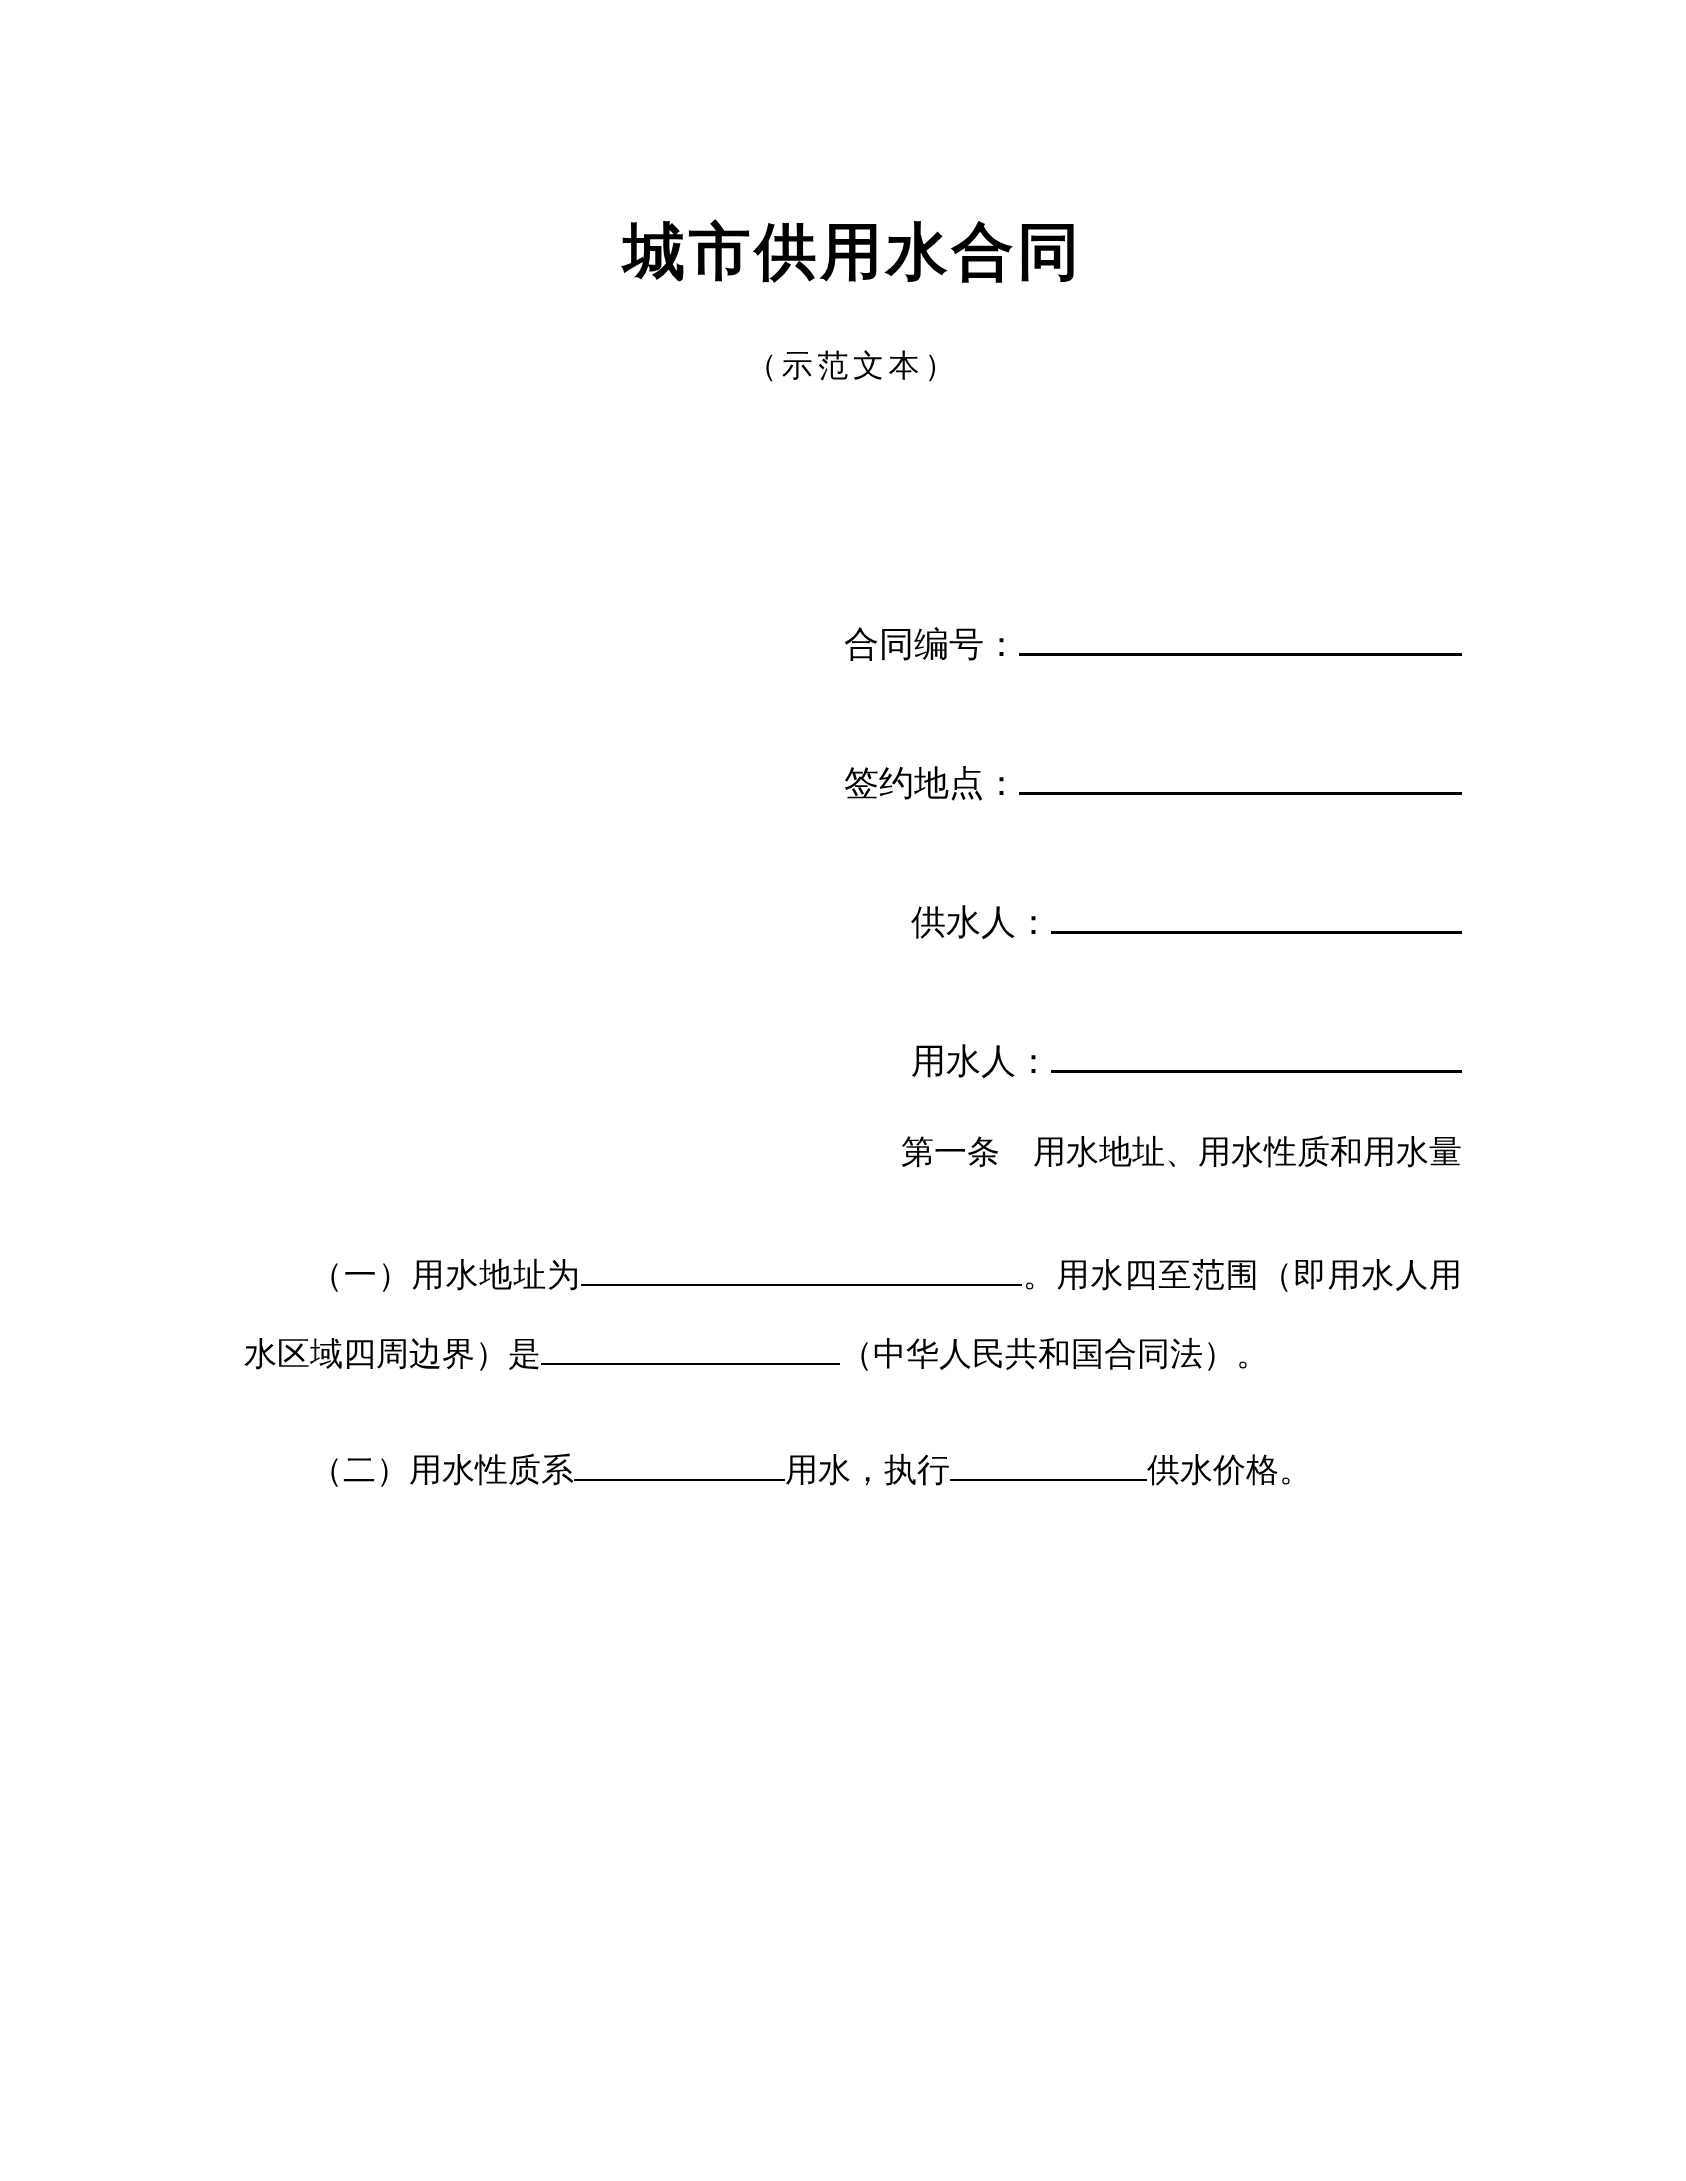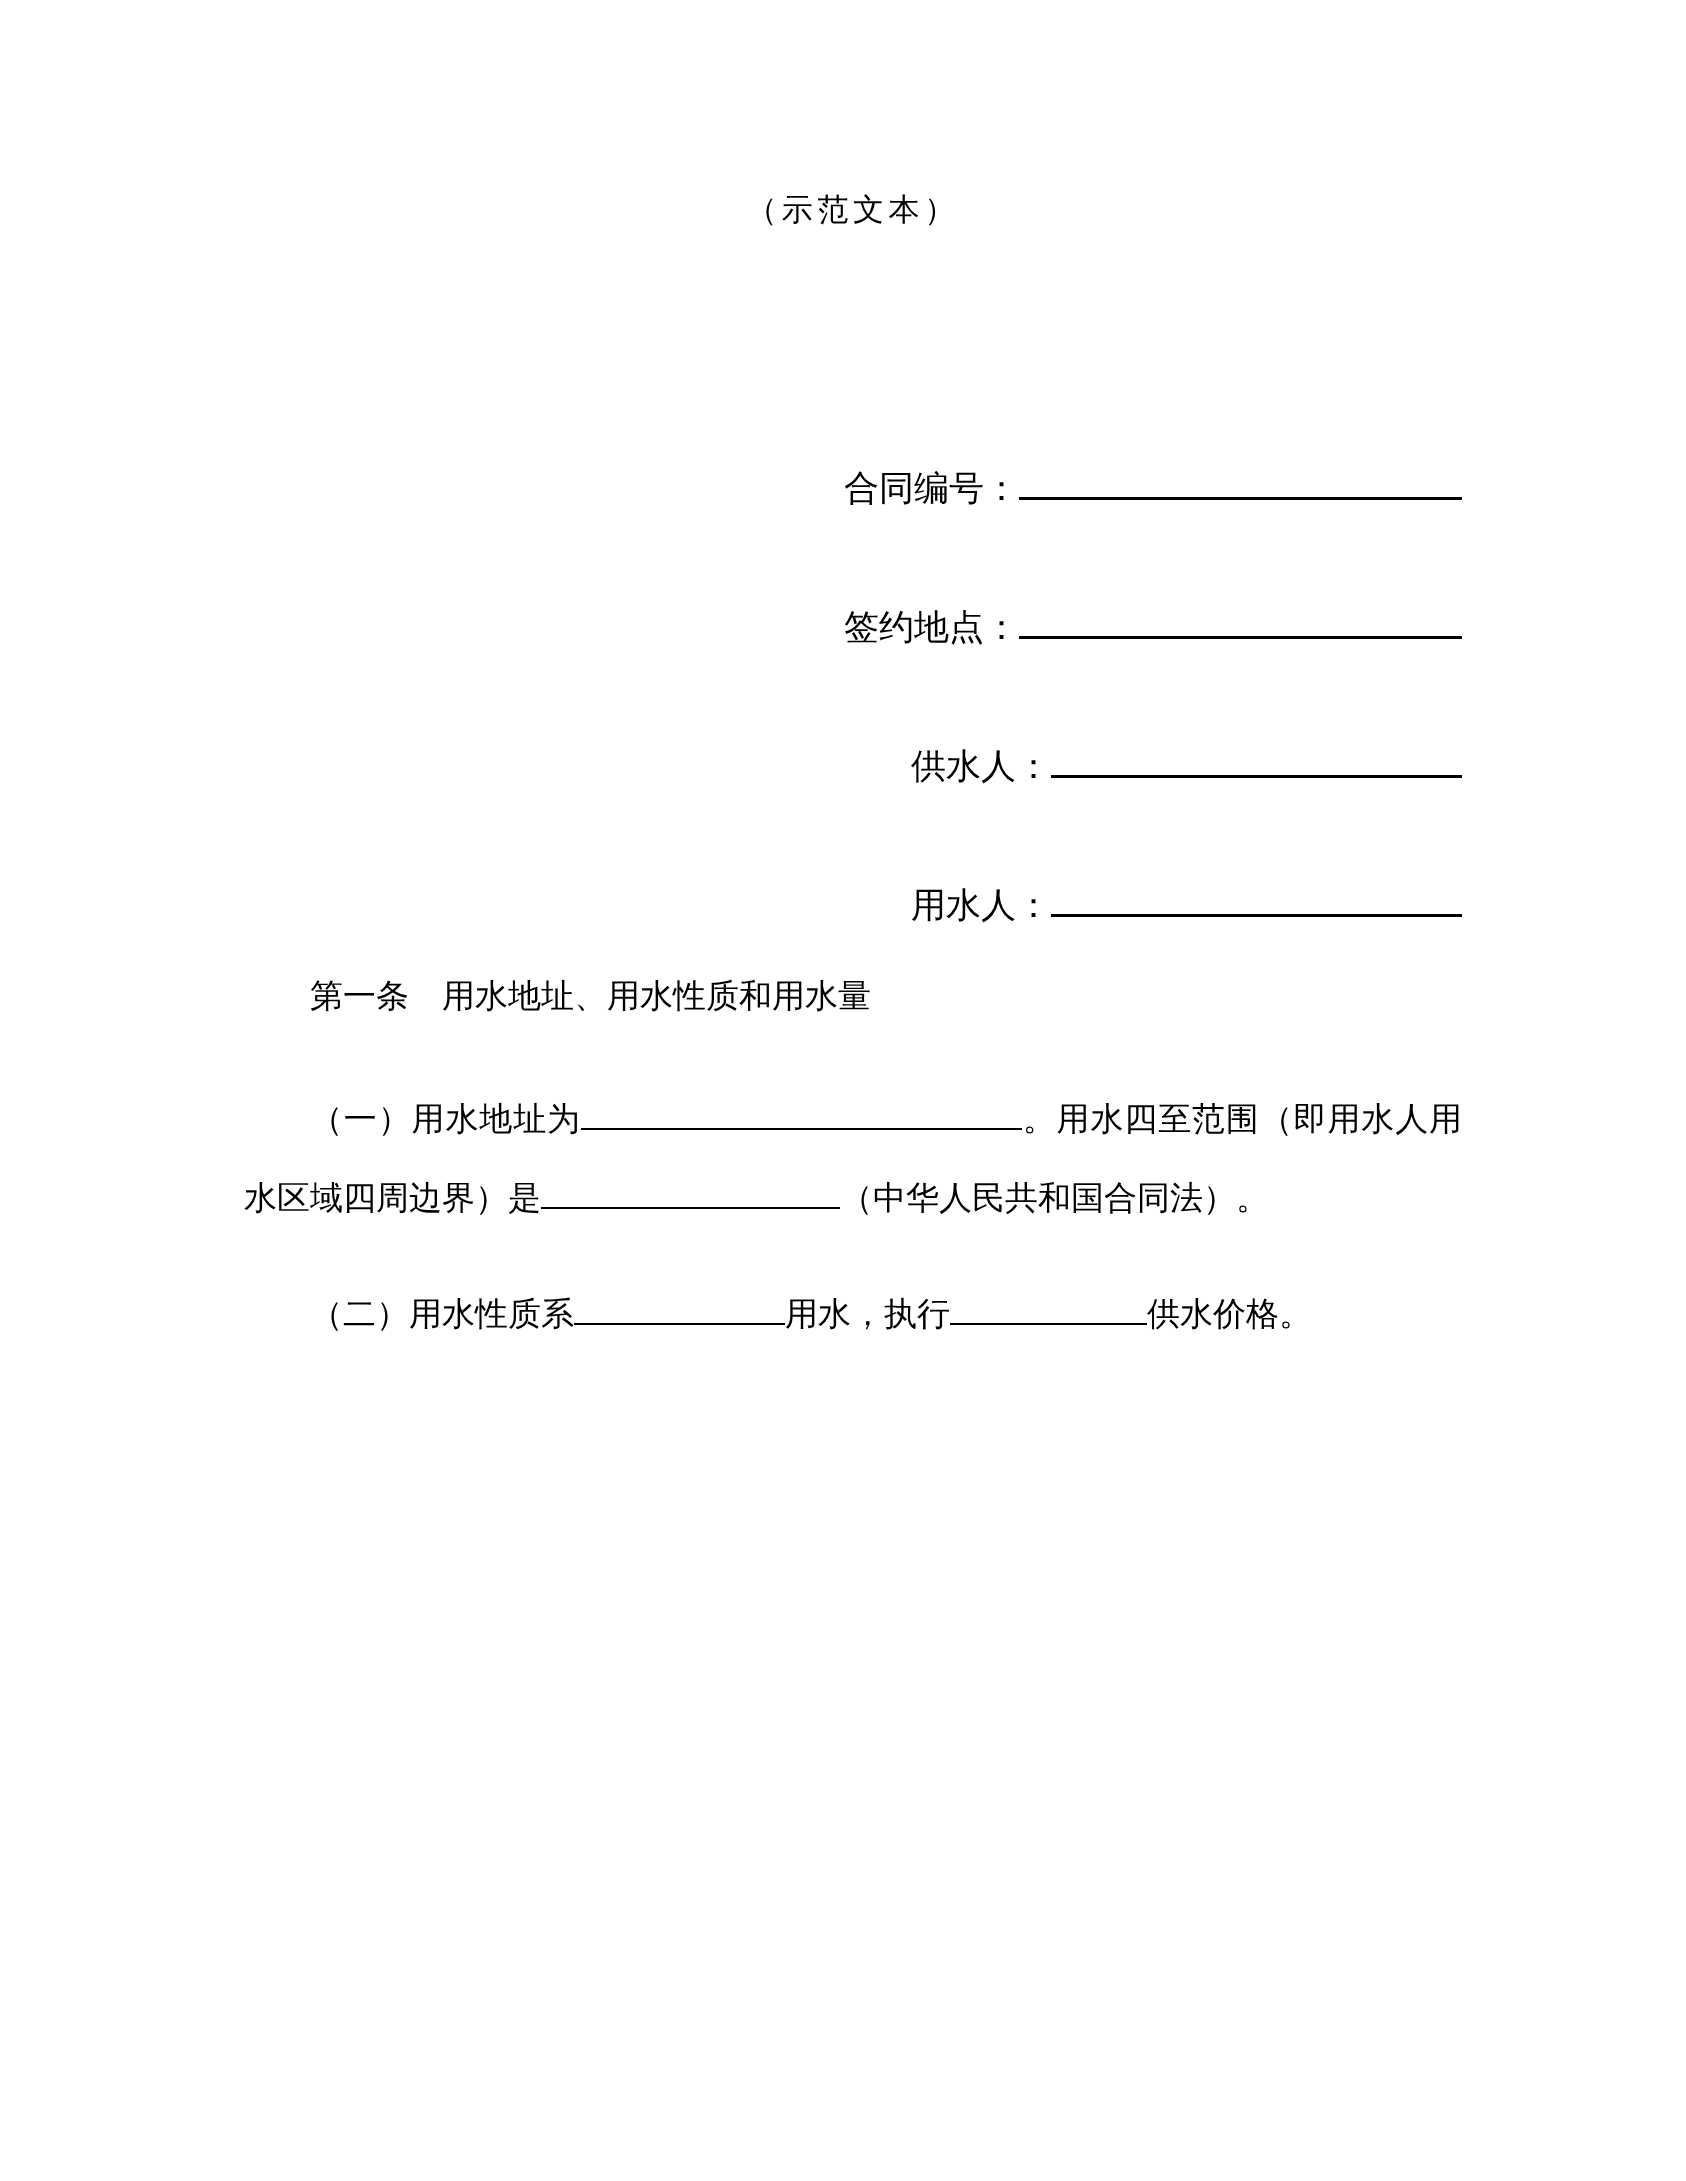--- a/index.html
+++ b/index.html
@@ -50,38 +50,39 @@
   }
   .blank-long  { width: 443px; }
   .blank-short { width: 411px; }
   .body-text {
     font-size: 33px;
     line-height: 79px;
     text-align: justify;
     text-indent: 2em;
   }
   .preamble { margin-top: 51px; }
-  .article-heading { margin-top: 27.5px; text-align: left; }
+  .article-heading { margin-top: 27.5px; text-align: right; }
   .clause-1 { margin-top: 44px; }
   .clause-2 { margin-top: 37px; }
   .inline-blank {
     display: inline-block;
     border-bottom: 2.8px solid #000000;
     height: 1em;
   }
   .w480 { width: 441px; }
   .w326 { width: 299px; }
   .w230 { width: 211px; }
   .w215 { width: 197px; }
 </style>
 </head>
 <body>
 
 <div class="page">
 
+  <h1 class="doc-title">城市供用水合同</h1>
 
   <div class="doc-subtitle">（示范文本）</div>
 
   <div class="fields">
     <div class="field-row">
       <span class="field-label">合同编号：</span><span class="blank blank-long"></span>
     </div>
     <div class="field-row">
       <span class="field-label">签约地点：</span><span class="blank blank-long"></span>
     </div>

